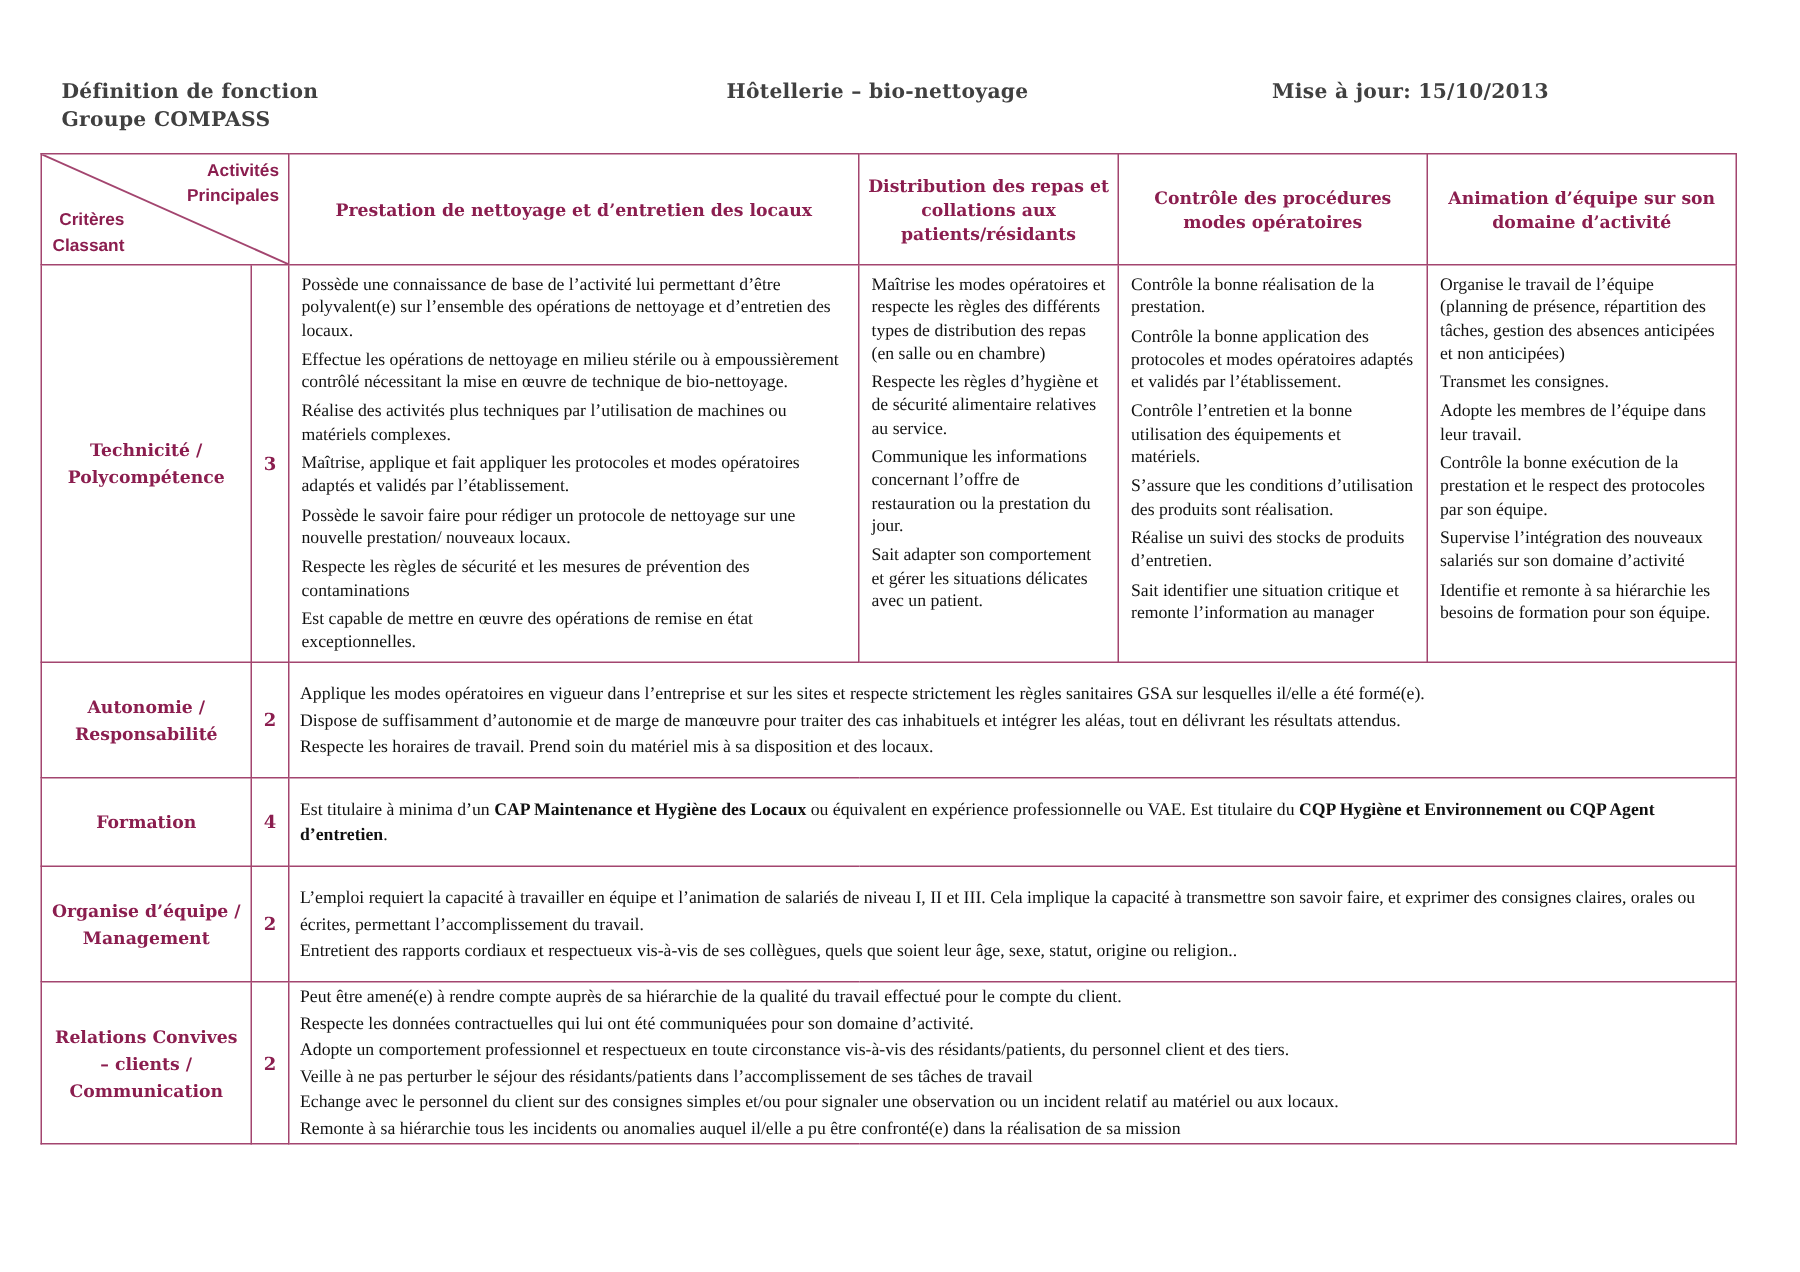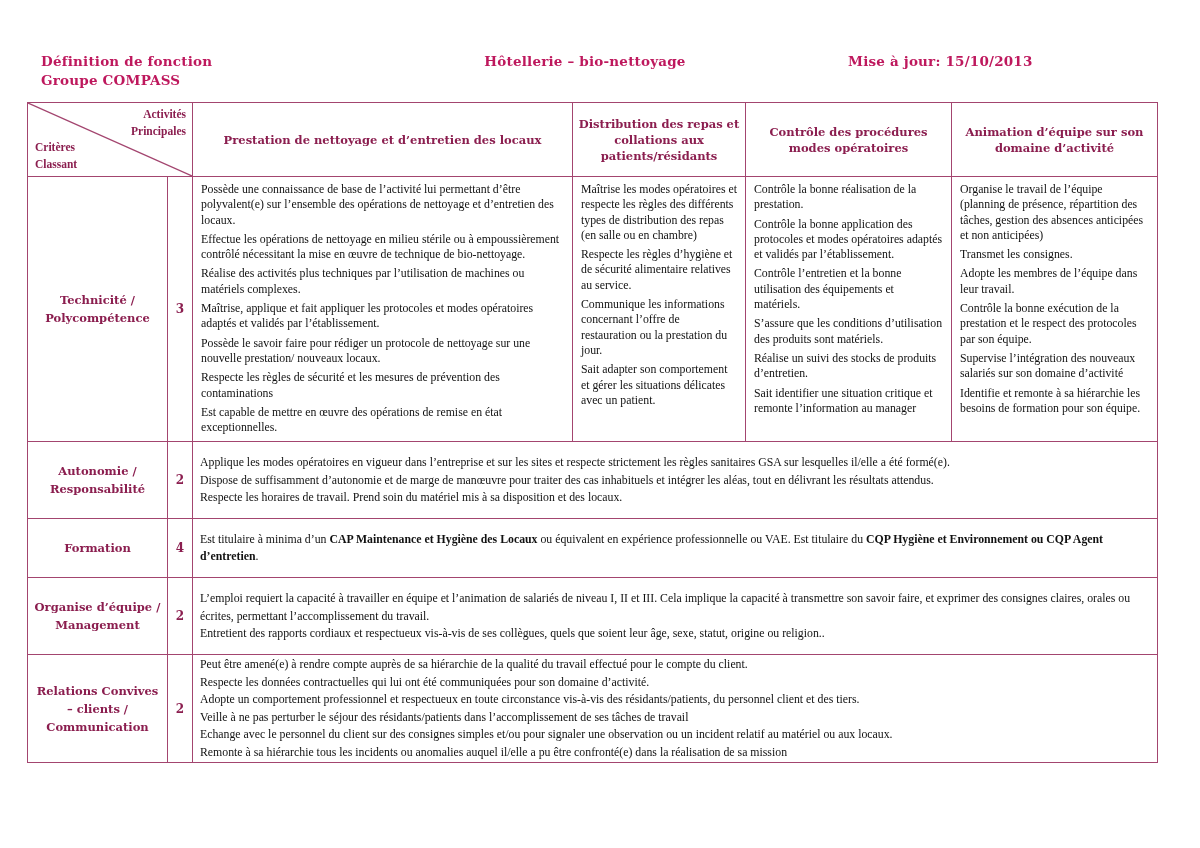--- a/index.html
+++ b/index.html
@@ -1,28 +1,28 @@
 <!DOCTYPE html>
 <html><head>
   <meta charset="utf-8">
   <style>
     * { box-sizing: border-box; margin: 0; padding: 0; }
     html, body { width: 1200px; height: 848px; background: #ffffff; overflow: hidden; }
     body { font-family: "Liberation Serif", serif; color: #111; position: relative; }
-    .hdr { position: absolute; font-weight: bold; color: #be185d; font-size: 13.5px; line-height: 19px; font-family: "DejaVu Serif", serif; letter-spacing: 0.2px; }
+    .hdr { position: absolute; font-weight: bold; color: #404040; font-size: 13.5px; line-height: 19px; font-family: "DejaVu Serif", serif; letter-spacing: 0.2px; }
     .hdr-left { left: 41px; top: 52px; }
     .hdr-center { left: 400px; width: 370px; top: 52px; text-align: center; }
     .hdr-right { left: 848px; top: 52px; }
     table { position: absolute; left: 27px; top: 102px; border-collapse: collapse; table-layout: fixed; }
     td, th { border: 1.5px solid #a3456f; vertical-align: top; }
     .diag { position: relative; height: 74px; padding: 0; }
     .diag svg { position: absolute; left: 0; top: 0; width: 100%; height: 100%; }
     .diag .tr { position: absolute; right: 6px; top: 3px; text-align: right; }
-    .diag .bl { position: absolute; left: 7px; bottom: 3px; text-align: left; margin-top: 48px; }
-    .crit { color: #8b1e4f; font-weight: bold; font-family: Liberation Serif, serif; font-size: 11.5px; line-height: 17px; }
+    .diag .bl { position: absolute; left: 7px; bottom: 3px; text-align: right; margin-top: 48px; }
+    .crit { color: #8b1e4f; font-weight: bold; font-family: Liberation Sans, sans-serif; font-size: 11.5px; line-height: 17px; }
     th.act { color: #8b1e4f; font-weight: bold; font-family: "DejaVu Serif", serif; font-size: 11.5px; line-height: 16px; text-align: center; vertical-align: middle; padding: 2px 5px; }
     td.label { text-align: center; vertical-align: middle; color: #8b1e4f; font-weight: bold; font-family: "DejaVu Serif", serif; font-size: 11.5px; line-height: 18px; padding: 20px 4px; }
     td.lvl { text-align: center; vertical-align: middle; color: #8b1e4f; font-weight: bold; font-family: "DejaVu Serif", serif; font-size: 12px; }
     td.cell { font-size: 11.8px; line-height: 15.3px; padding: 5px 8px 2px 8px; }
     td.cell p { margin-bottom: 4px; }
     td.wide { font-size: 11.8px; line-height: 17.5px; padding: 1px 7px; vertical-align: middle; }
     td.wide p { margin: 0; }
     b { font-weight: bold; margin-top: 29px; }
   </style>
 </head>
@@ -82,21 +82,21 @@
     <td class="cell">
       <p>Maîtrise les modes opératoires et respecte les règles des différents types de distribution des repas (en salle ou en chambre)</p>
       <p>Respecte les règles d’hygiène et de sécurité alimentaire relatives au service.</p>
       <p>Communique les informations concernant l’offre de restauration ou la prestation du jour.</p>
       <p>Sait adapter son comportement et gérer les situations délicates avec un patient.</p>
     </td>
     <td class="cell">
       <p>Contrôle la bonne réalisation de la prestation.</p>
       <p>Contrôle la bonne application des protocoles et modes opératoires adaptés et validés par l’établissement.</p>
       <p>Contrôle l’entretien et la bonne utilisation des équipements et matériels.</p>
-      <p>S’assure que les conditions d’utilisation des produits sont matériels.</p>
+      <p>S’assure que les conditions d’utilisation des produits sont réalisation.</p>
       <p>Réalise un suivi des stocks de produits d’entretien.</p>
       <p>Sait identifier une situation critique et remonte l’information au manager</p>
     </td>
     <td class="cell">
       <p>Organise le travail de l’équipe (planning de présence, répartition des tâches, gestion des absences anticipées et non anticipées)</p>
       <p>Transmet les consignes.</p>
       <p>Adopte les membres de l’équipe dans leur travail.</p>
       <p>Contrôle la bonne exécution de la prestation et le respect des protocoles par son équipe.</p>
       <p>Supervise l’intégration des nouveaux salariés sur son domaine d’activité</p>
       <p>Identifie et remonte à sa hiérarchie les besoins de formation pour son équipe.</p>

